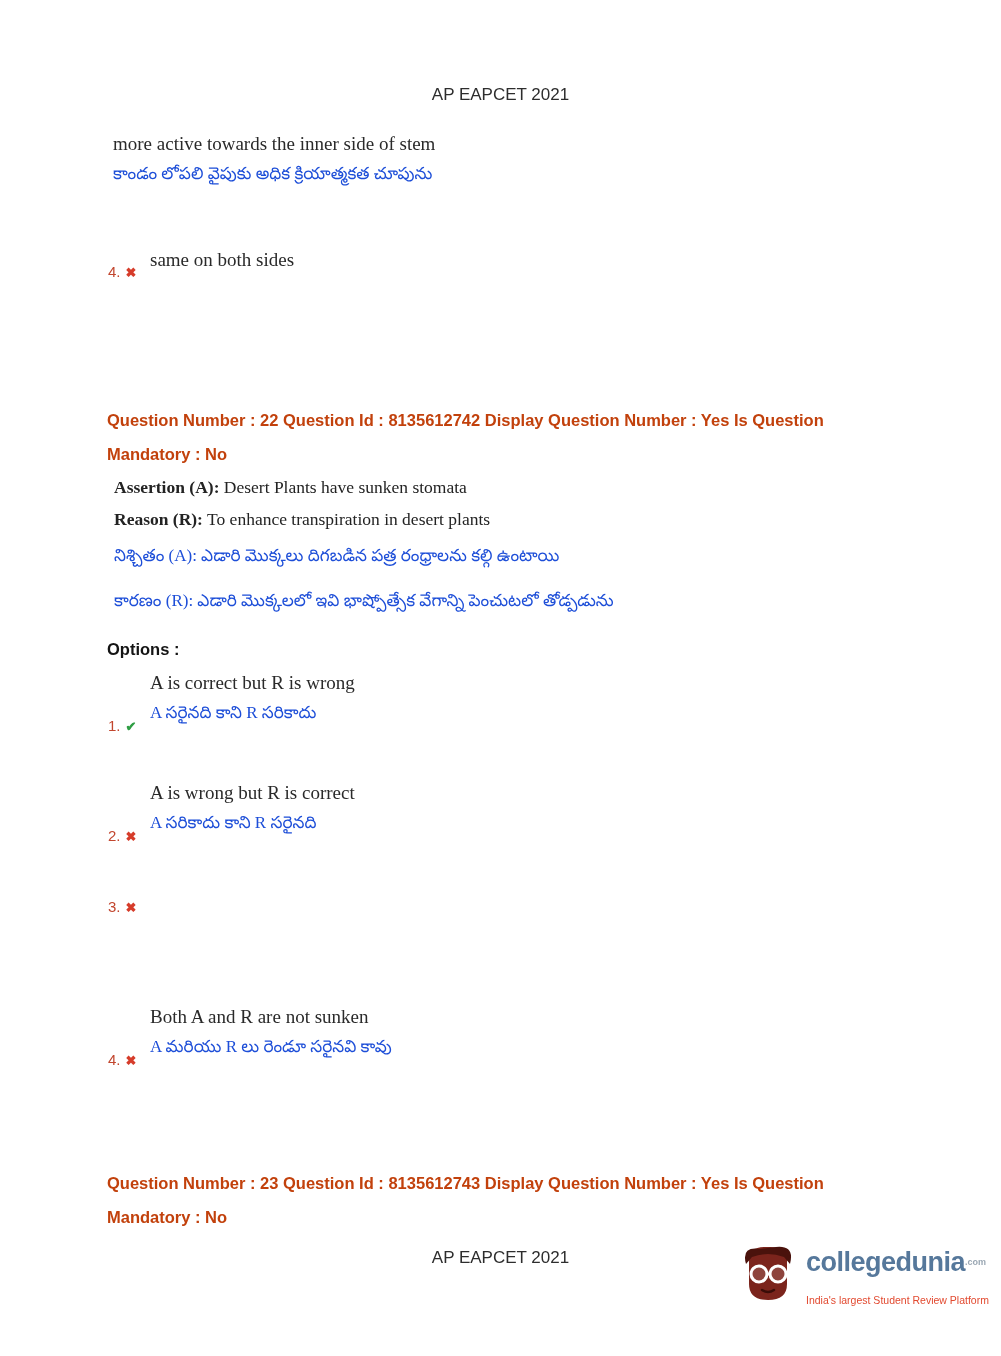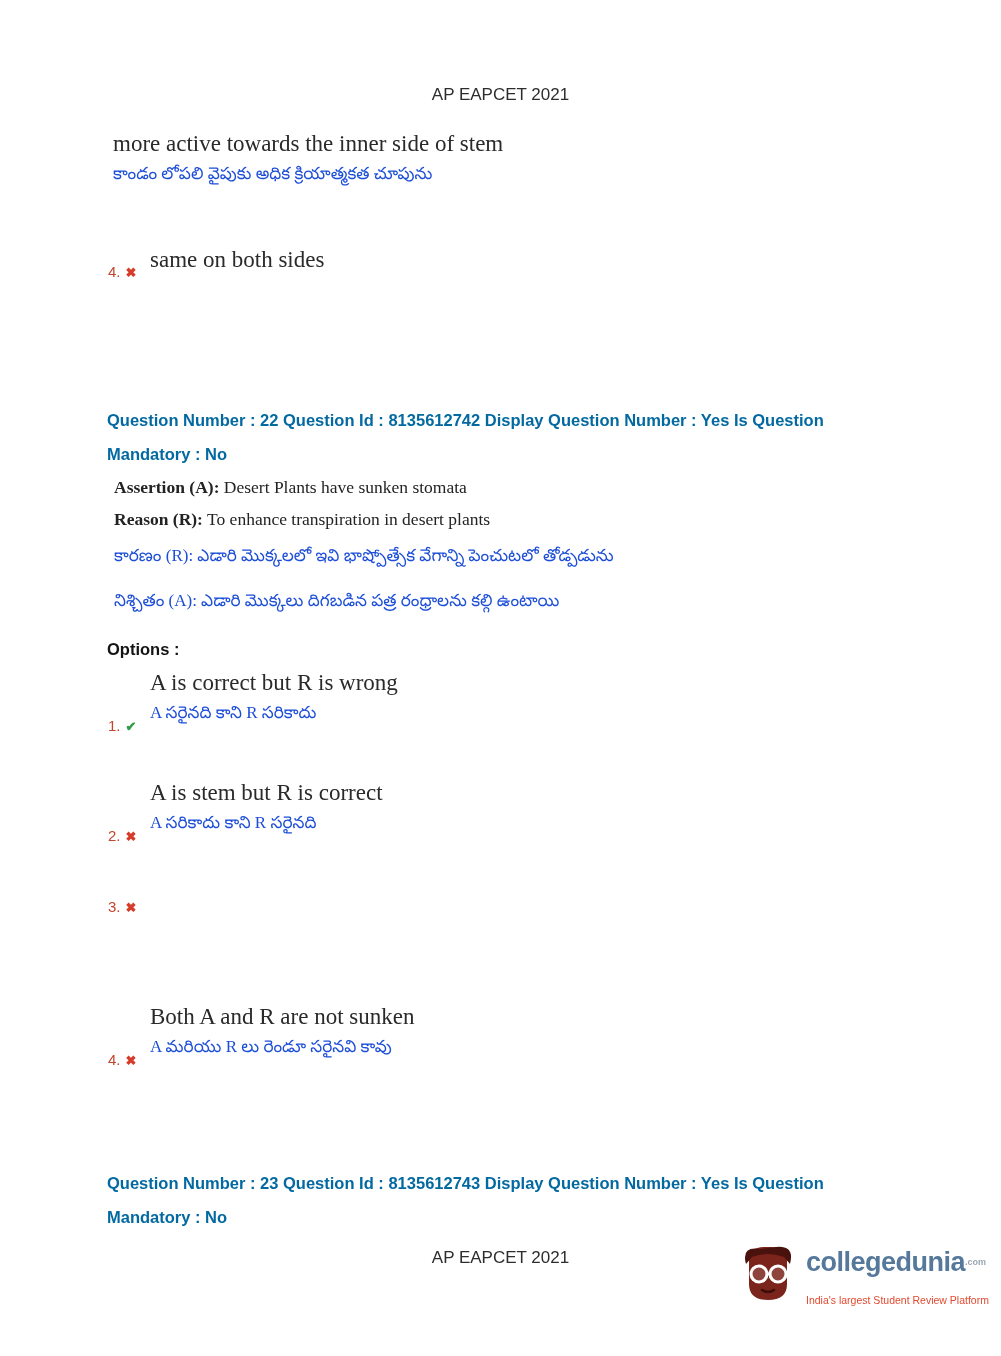--- a/index.html
+++ b/index.html
@@ -17,28 +17,28 @@
   .abs { position:absolute; }
   .center-title {
     position:absolute;
     left:0;
     width:100%;
     text-align:center;
     font-family:"Liberation Sans", sans-serif;
     font-size:17px;
     color:#2d2d2d;
   }
-  .en { font-size:23px; line-height:28px; font-family:"Liberation Serif", serif; color:#2a2a2a; }
+  .en { font-size:19px; line-height:28px; font-family:"Liberation Serif", serif; color:#2a2a2a; }
   .te { font-size:17px; line-height:31px; font-family:"Liberation Serif", serif; color:#1d4ed8; }
   .qheader {
     font-family:"Liberation Sans", sans-serif;
     font-weight:bold;
     font-size:16.5px;
     line-height:34px;
-    color:#0369a1;
+    color:#c2410c;
     width:810px;
   }
   .options-label {
     font-family:"Liberation Sans", sans-serif;
     font-weight:bold;
     font-size:16.5px;
     color:#141414;
   }
   .ar-line { font-size:17.5px; line-height:32px; font-family:Liberation Serif, serif; }
   .ar-line .lbl { font-weight:bold; }
@@ -107,22 +107,22 @@
       <span class="lbl">Assertion (A):</span>
       <span>Desert Plants have sunken stomata</span>
     </div>
     <div class="ar-line">
       <span class="lbl">Reason (R):</span>
       <span>To enhance transpiration in desert plants</span>
     </div>
   </div>
 
   <div class="abs te-block" style="left:114px; top:540px">
+    <div class="te">నిశ్చితం (A): ఎడారి మొక్కలు దిగబడిన పత్ర రంధ్రాలను కల్గి ఉంటాయి</div>
     <div class="te">కారణం (R): ఎడారి మొక్కలలో ఇవి భాష్పోత్సేక వేగాన్ని పెంచుటలో తోడ్పడును</div>
-    <div class="te">నిశ్చితం (A): ఎడారి మొక్కలు దిగబడిన పత్ర రంధ్రాలను కల్గి ఉంటాయి</div>
   </div>
 
   <div class="abs options-label" style="left:107px; top:640px">Options :</div>
 
   <div class="abs option" style="left:108px; top:669px">
     <div class="marker">
       <span class="num">1.</span>
       <span class="mark correct">✔</span>
     </div>
     <div class="lines">
@@ -130,21 +130,21 @@
       <div class="te">A సరైనది కాని R సరికాదు</div>
     </div>
   </div>
 
   <div class="abs option" style="left:108px; top:779px">
     <div class="marker">
       <span class="num">2.</span>
       <span class="mark wrong">✖</span>
     </div>
     <div class="lines">
-      <div class="en">A is stem but R is correct</div>
+      <div class="en">A is wrong but R is correct</div>
       <div class="te">A సరికాదు కాని R సరైనది</div>
     </div>
   </div>
 
   <div class="abs option" style="left:108px; top:892px">
     <div class="marker">
       <span class="num">3.</span>
       <span class="mark wrong">✖</span>
     </div>
   </div>

